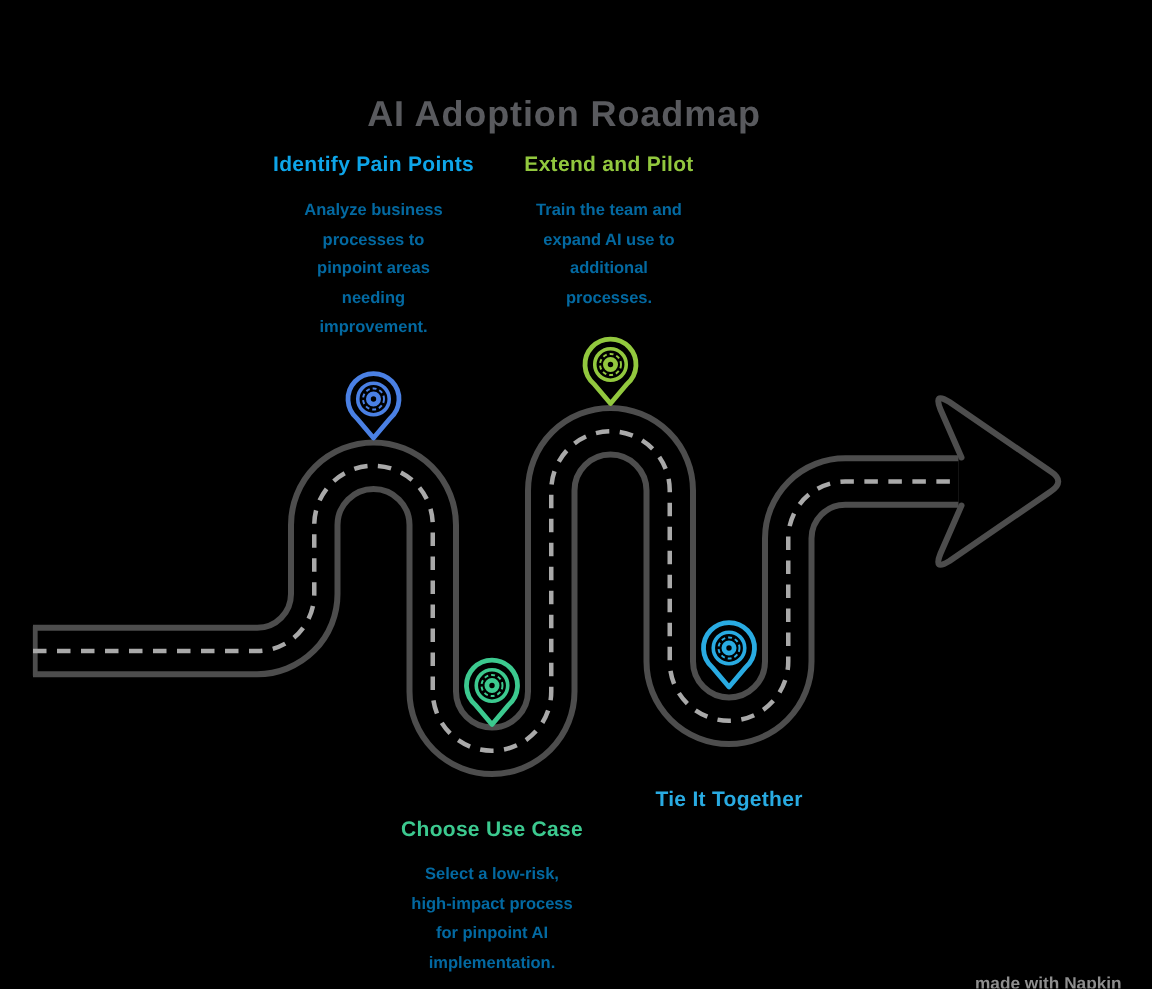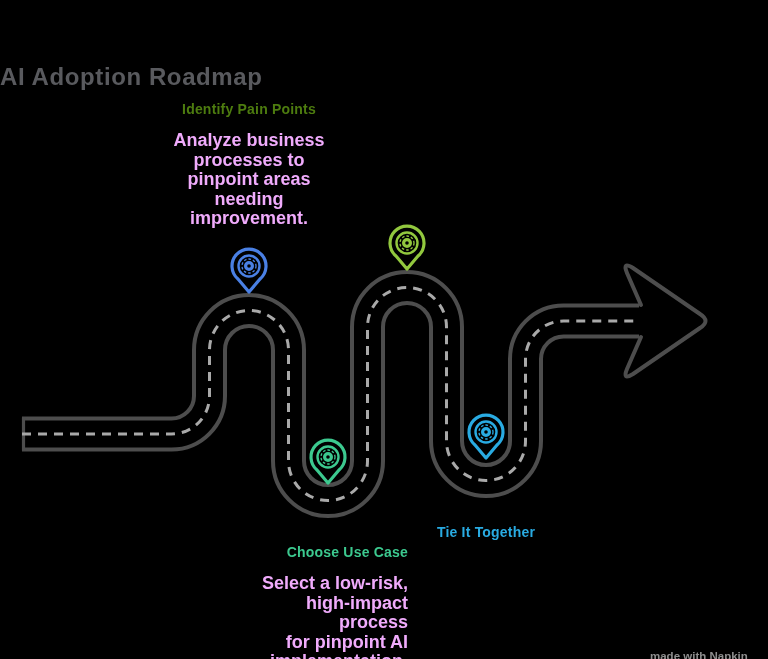--- a/index.html
+++ b/index.html
@@ -25,46 +25,47 @@
     left: 0;
     top: 0;
     width: 768px;
     height: 659px;
   }
   .title {
     position: absolute;
     top: 47px;
     left: 0;
     width: 752px;
+    text-align: center;
     font-size: 24px;
     font-weight: bold;
     letter-spacing: 0.6px;
     color: #595A5E;
   }
   .milestone {
     position: absolute;
     width: 160px;
     text-align: center;
   }
   .m-label {
     font-size: 14px;
     font-weight: bold;
     letter-spacing: 0.2px;
     margin-bottom: 14px;
   }
   .m-desc {
-    font-size: 18px;
+    font-size: 11px;
     font-weight: bold;
     line-height: 19.5px;
-    color: #f0abfc;
+    color: #0369a1;
     white-space: pre-line;
   }
   .milestone-1 { left: 169px;  top: 101px; }
   .milestone-2 { left: 326px;  top: 101px; }
-  .milestone-3 { left: 248px;  top: 544px; text-align: right; }
+  .milestone-3 { left: 248px;  top: 544px; }
   .milestone-4 { left: 406px;  top: 524px; }
   .watermark {
     position: absolute;
     left: 650px;
     top: 650px;
     font-size: 11.5px;
     font-weight: bold;
     color: #8E8E8E;
     white-space: nowrap;
   }
@@ -113,29 +114,34 @@
         <use href="#pin"></use>
       </g>
     <g transform="translate(486,432)" style="color: rgb(41, 171, 226);">
         <use href="#pin"></use>
       </g>
   </svg>
 
   <h1 class="title">AI Adoption Roadmap</h1>
 
   <div class="milestone milestone-1">
-    <div class="m-label" style="color: #4d7c0f;">Identify Pain Points</div>
+    <div class="m-label" style="color: #0ea5e9;">Identify Pain Points</div>
     <div class="m-desc">Analyze business
 processes to
 pinpoint areas
 needing
 improvement.</div>
   </div>
 
   <div class="milestone milestone-2">
+    <div class="m-label" style="color: rgb(146, 200, 62);">Extend and Pilot</div>
+    <div class="m-desc">Train the team and
+expand AI use to
+additional
+processes.</div>
   </div>
 
   <div class="milestone milestone-3">
     <div class="m-label" style="color: rgb(60, 201, 143);">Choose Use Case</div>
     <div class="m-desc">Select a low-risk,
 high-impact process
 for pinpoint AI
 implementation.</div>
   </div>
 

